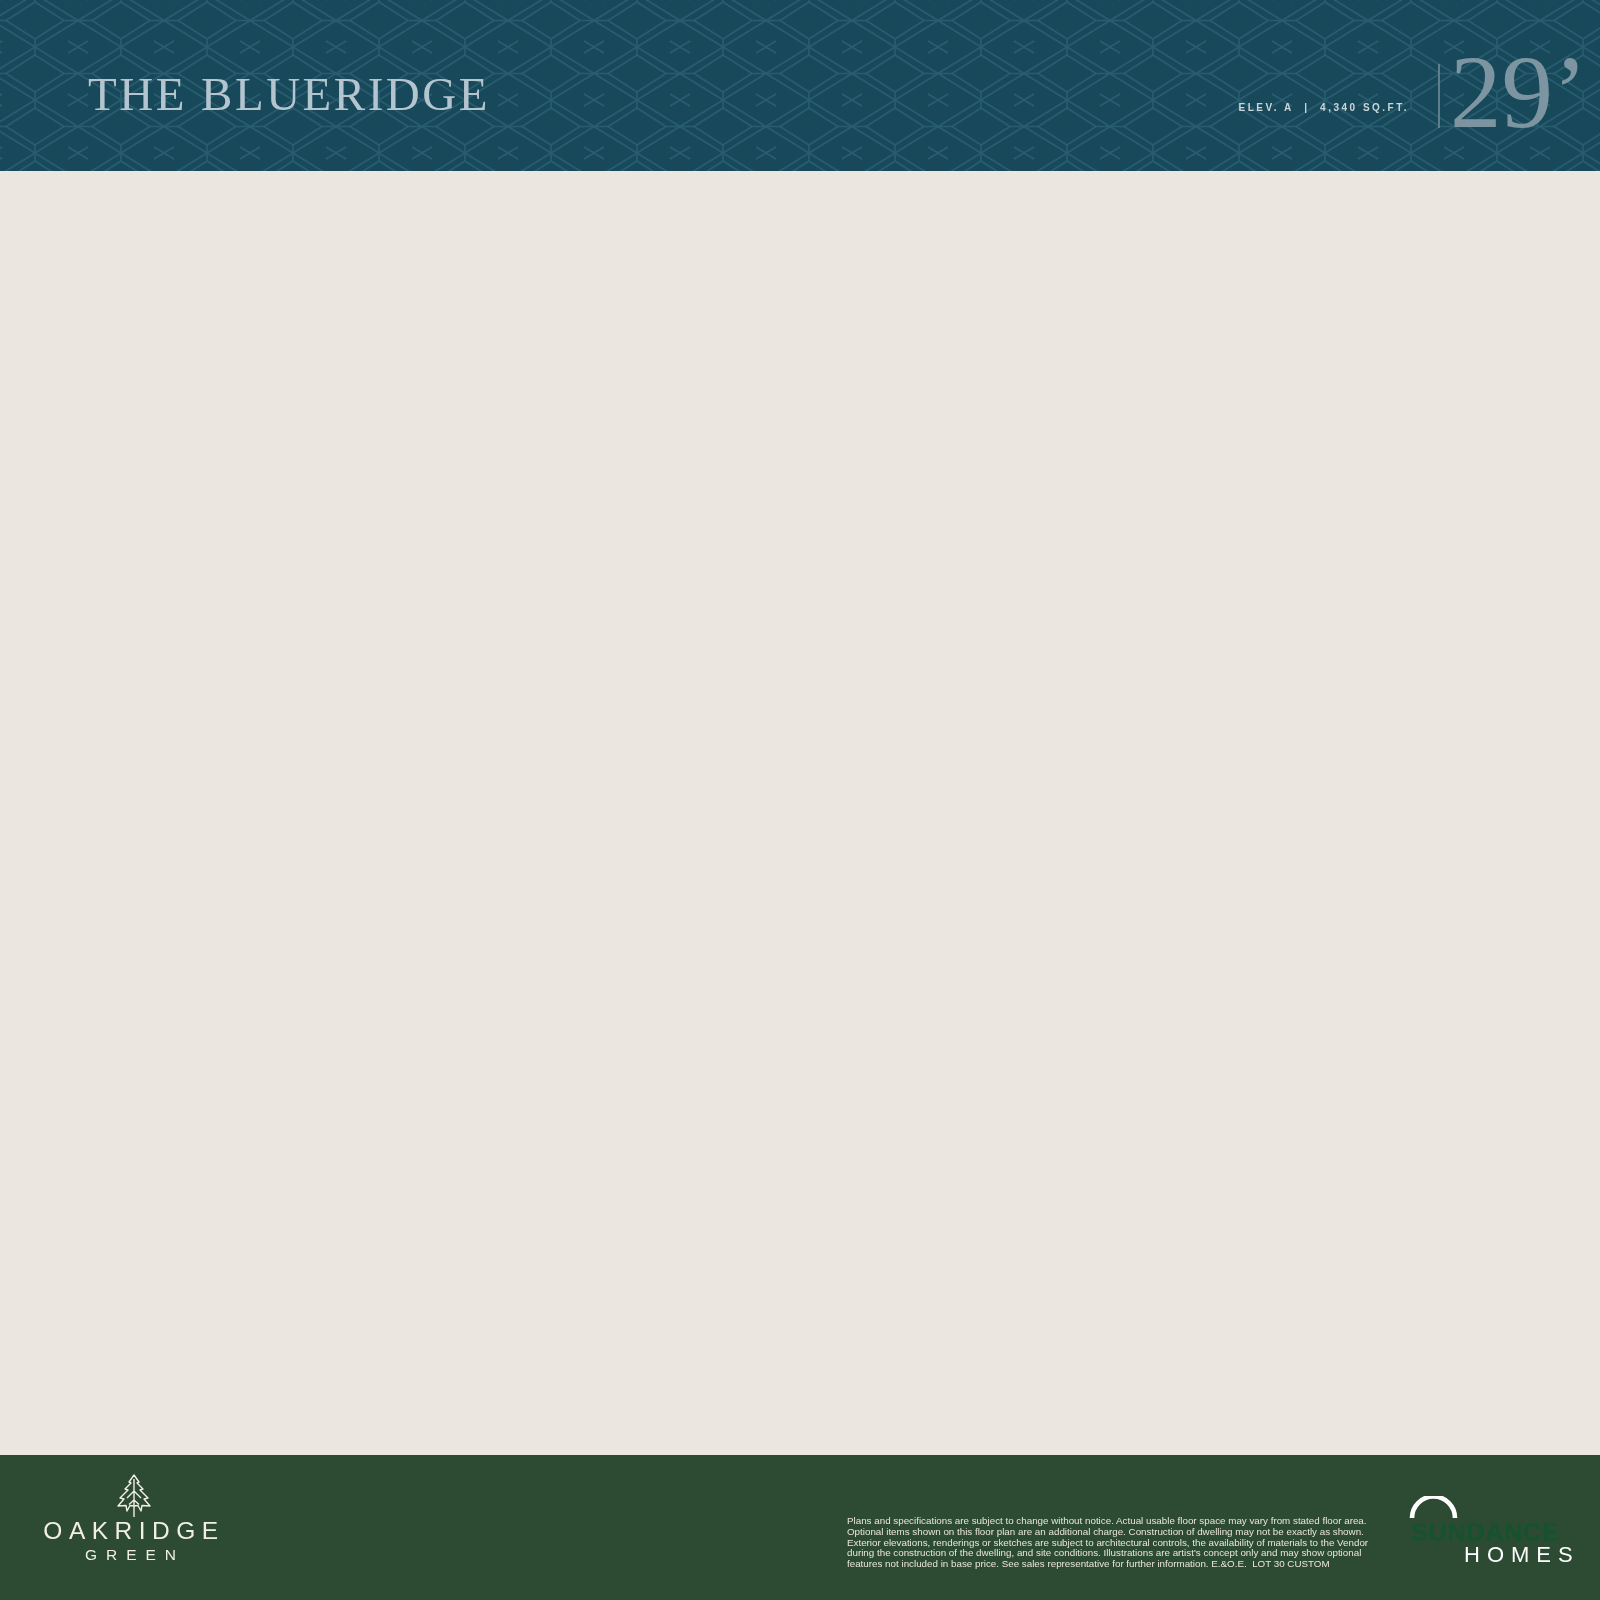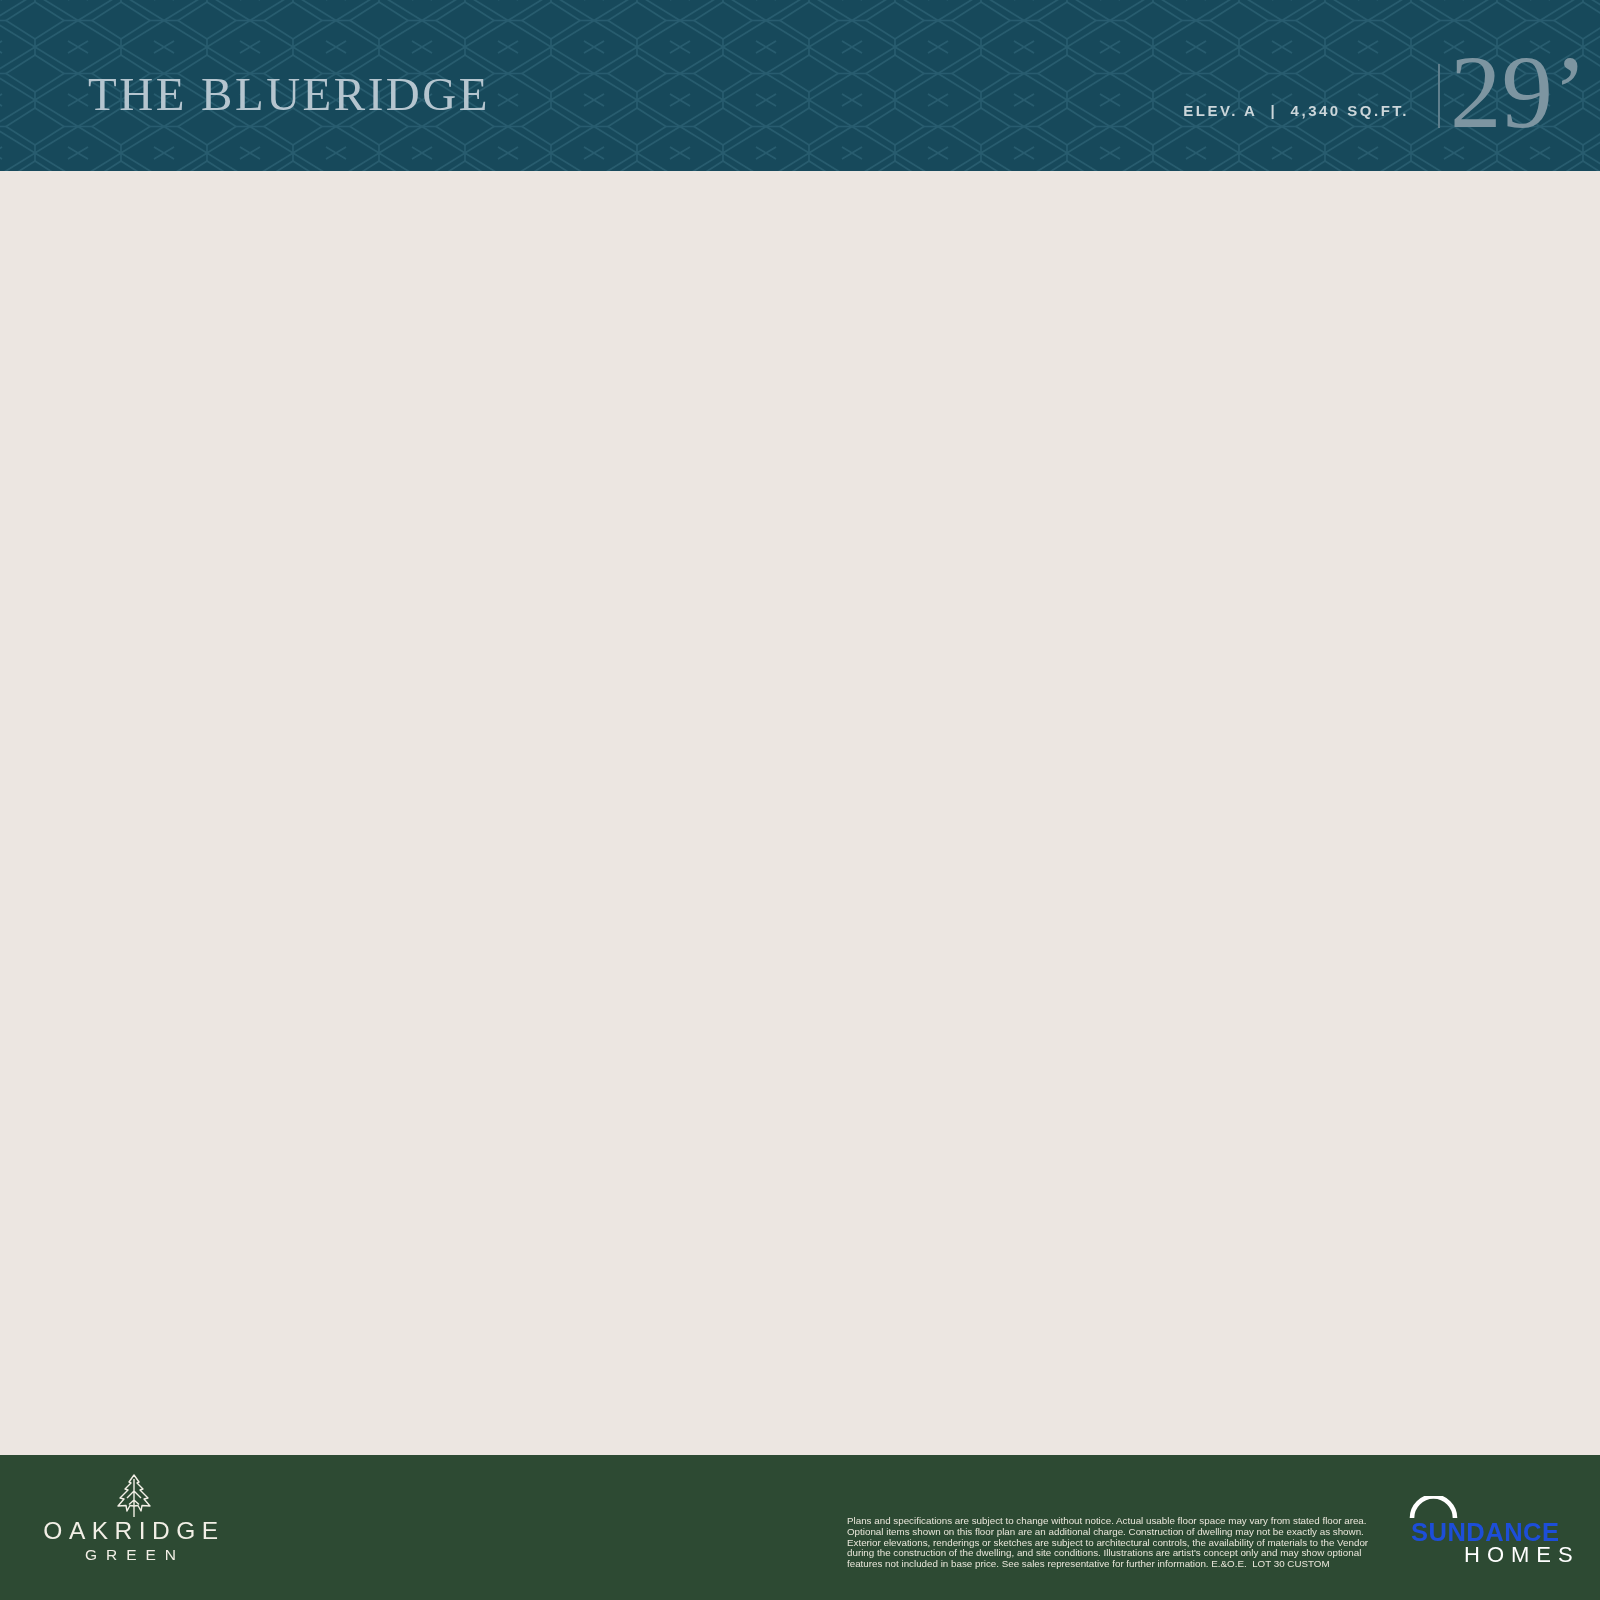--- a/index.html
+++ b/index.html
@@ -1,25 +1,25 @@
 <!DOCTYPE html>
 <html><head>
 <meta charset="utf-8">
 <style>
   html,body{margin:0;padding:0;}
   body{width:1600px;height:1600px;position:relative;font-family:"Liberation Sans",sans-serif;background:#ece6e1;overflow:hidden;}
   #header{position:absolute;left:0;top:0;width:1600px;height:171px;background:#17495b;}
   #htitle{position:absolute;left:44px;top:67px;color:#b5c5cf;font-family:"Liberation Serif",serif;font-size:47px;letter-spacing:2.5px;font-weight:400;margin-left:44px;}
-  #hspec{position:absolute;right:191px;top:102px;color:#ccd6da;font-size:15px;letter-spacing:2.5px;font-weight:bold;}
+  #hspec{position:absolute;right:191px;top:102px;color:#ccd6da;font-size:10px;letter-spacing:2.5px;font-weight:bold;}
   #hbar{position:absolute;left:1438px;top:64px;width:2px;height:64px;background:#5f7f8d;}
   #hnum{position:absolute;left:1450px;top:33px;color:#7d95a1;font-family:"Liberation Serif",serif;font-size:103px;font-weight:400;}
   #footer{position:absolute;left:0;top:1455px;width:1600px;height:145px;background:#2d4a33;}
   #plans{position:absolute;left:0;top:0;}
   .disc{position:absolute;left:847px;top:1516px;width:540px;color:#e9e6da;font-size:9.8px;line-height:10.8px;text-align:left;}
-  #sund{position:absolute;left:1411px;top:1518px;color:#1d4ed8;font-size:25.5px;font-weight:bold;letter-spacing:0.5px;}
+  #sund{position:absolute;left:1411px;top:1518px;color:#14532d;font-size:25.5px;font-weight:bold;letter-spacing:0.5px;}
   #homes{position:absolute;left:1464px;top:1542px;color:#ffffff;font-size:22px;letter-spacing:7px;}
 </style>
 </head>
 <body>
 
 <div id="header">
 <svg width="1600" height="171" xmlns="http://www.w3.org/2000/svg">
 <defs>
 <pattern id="geo" width="86" height="53" patternUnits="userSpaceOnUse" patternTransform="translate(-8,-6)">
   <g fill="none" stroke="#2d6375" stroke-width="1.6" opacity="0.75">

